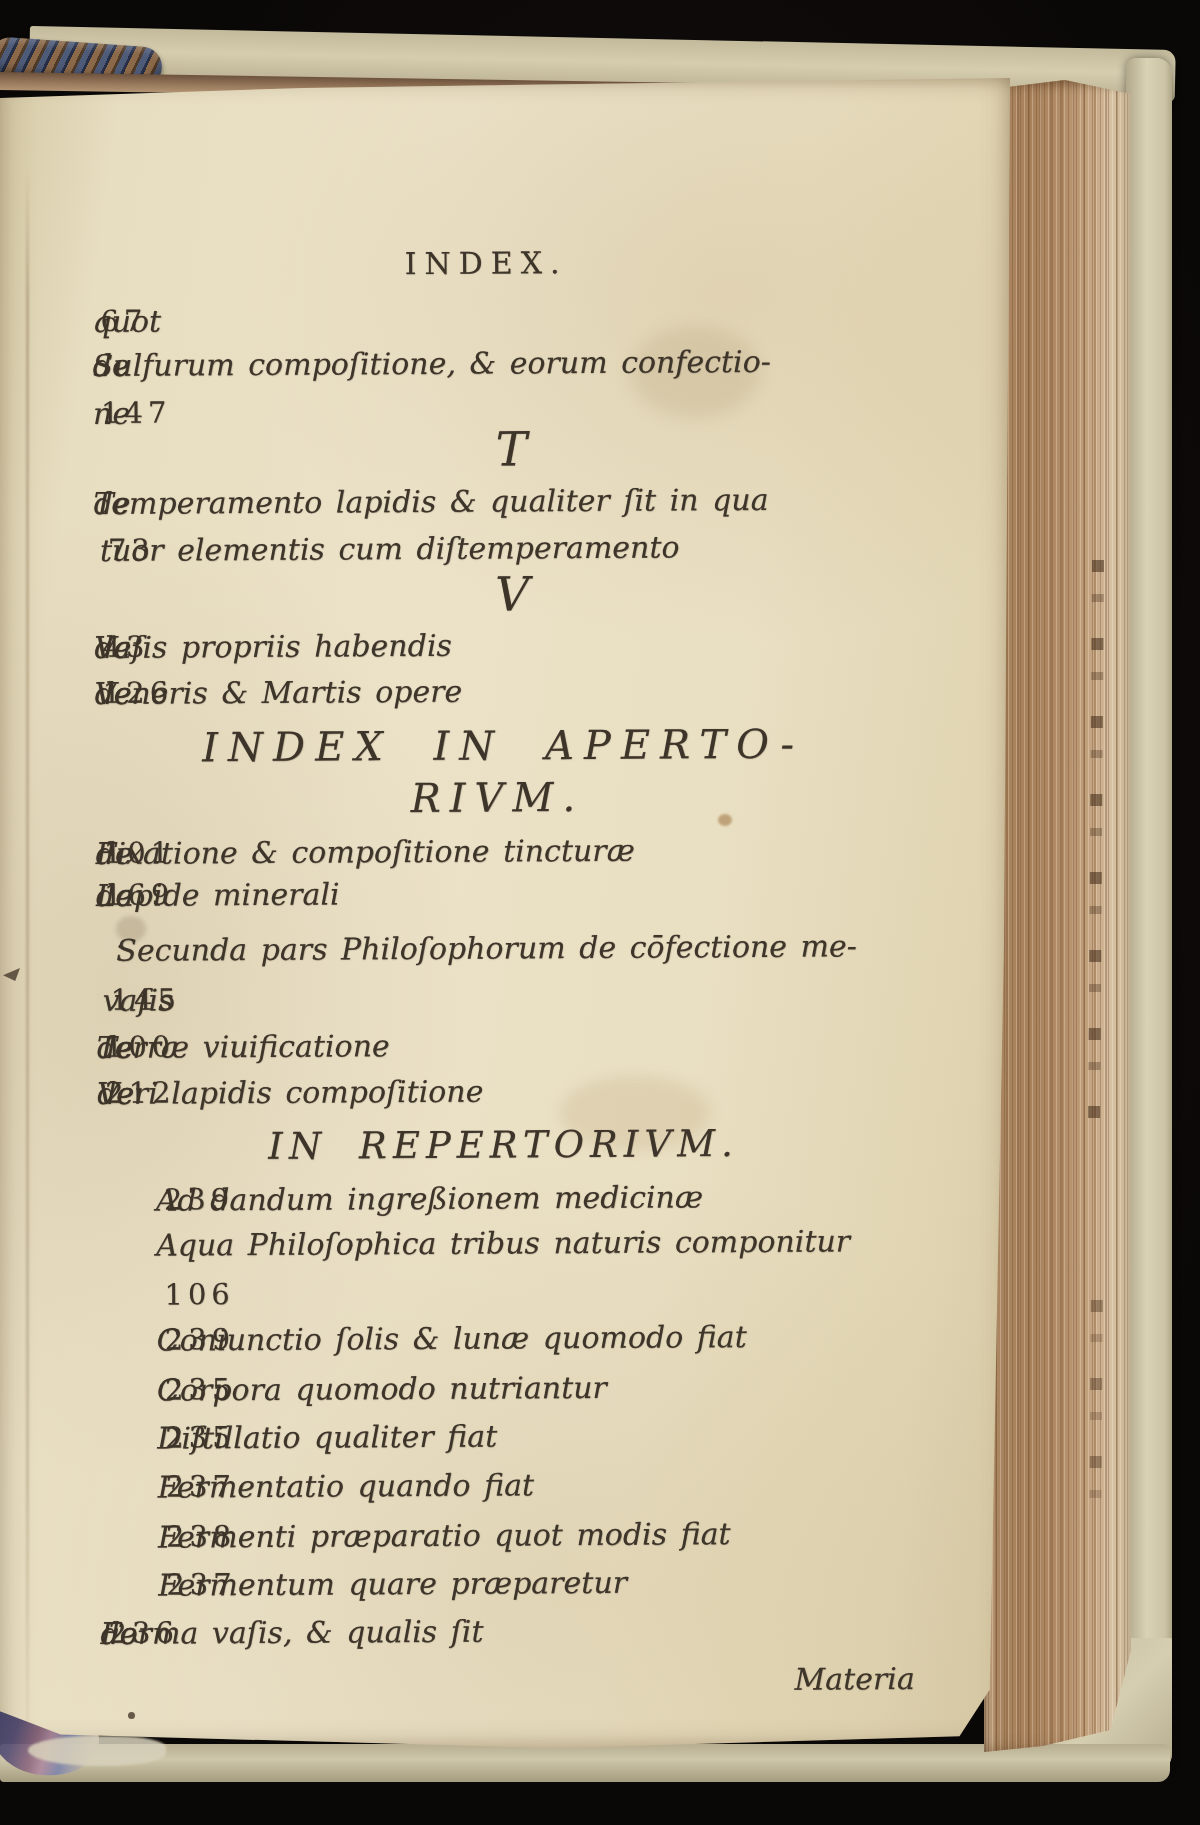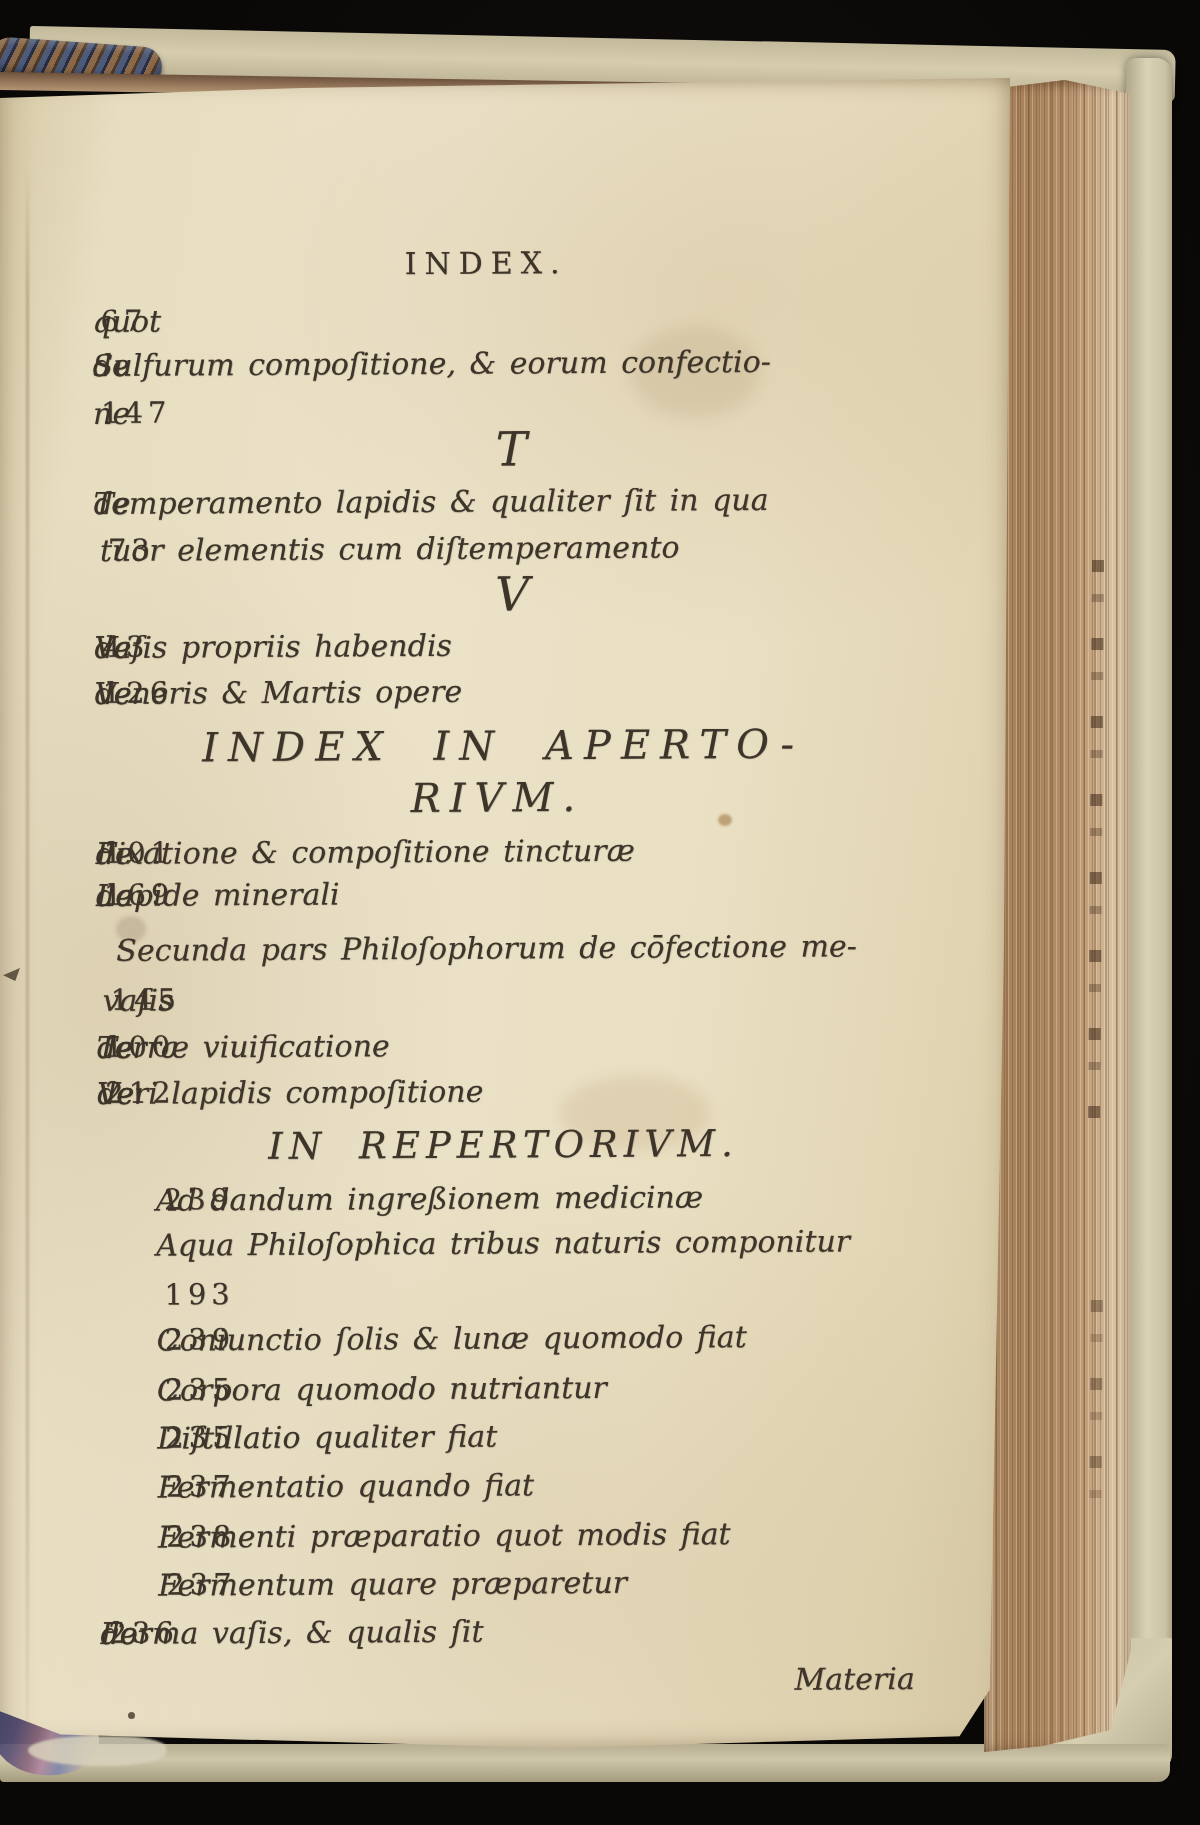--- a/index.html
+++ b/index.html
@@ -206,21 +206,21 @@
         <div class="row k-rep" style="position: relative; height: 45px;">
           <span class="txt">Ad dandum ingreßionem medicinæ</span>
           <span class="num">239</span>
         </div>
         <div class="row k-rep" style="position: relative; height: 50px;">
           <span class="txt">Aqua Philoſophica tribus naturis componitur</span>
           <span class="num"></span>
         </div>
         <div class="row k-rep" style="position: relative; height: 45px;">
           <span class="txt"></span>
-          <span class="num">193</span>
+          <span class="num">106</span>
         </div>
         <div class="row k-rep" style="position: relative; height: 50px;">
           <span class="txt">Coniunctio ſolis &amp; lunæ quomodo fiat</span>
           <span class="num">239</span>
         </div>
         <div class="row k-rep" style="position: relative; height: 48px;">
           <span class="txt">Corpora quomodo nutriantur</span>
           <span class="num">235</span>
         </div>
         <div class="row k-rep" style="position: relative; height: 49px;">

